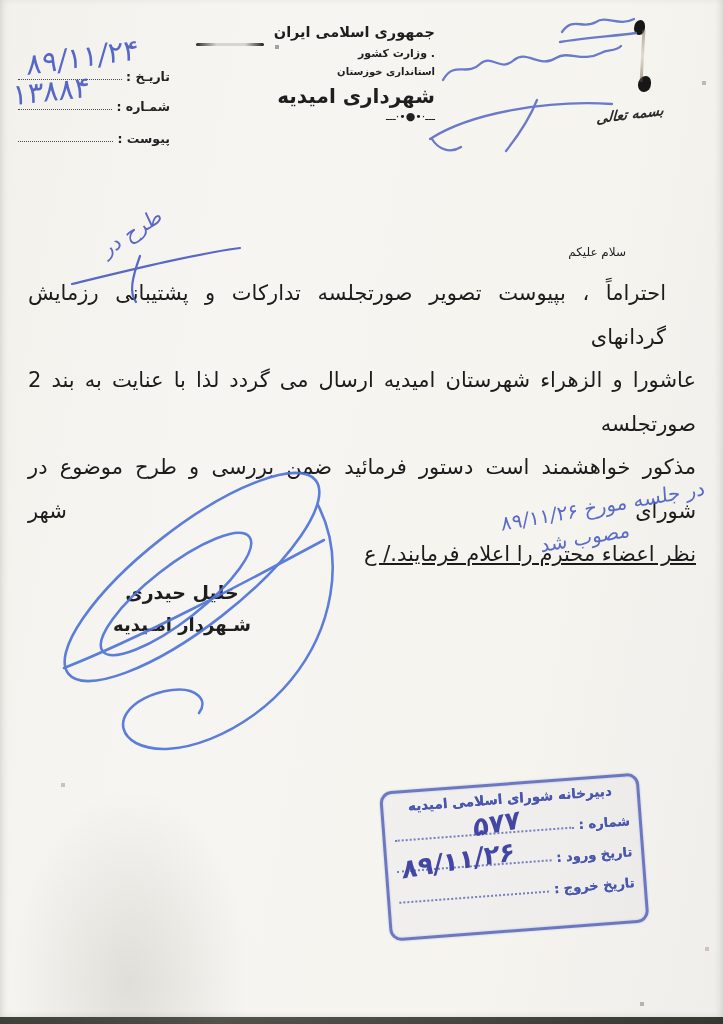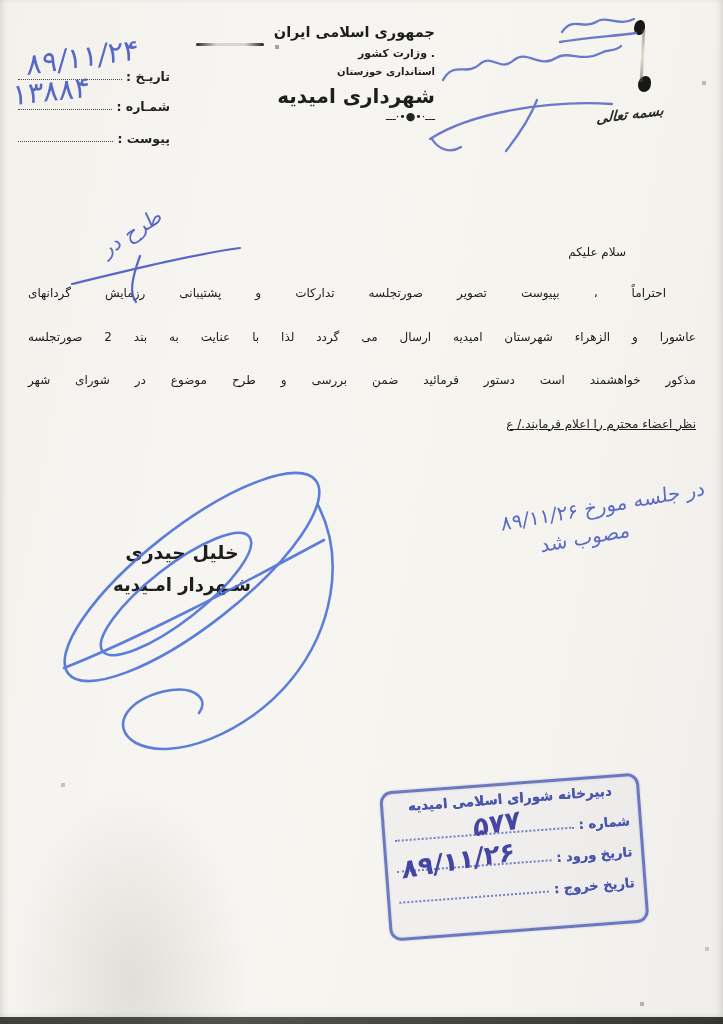--- a/index.html
+++ b/index.html
@@ -35,27 +35,27 @@
   .staple-line{position:absolute;left:641px;top:30px;width:3px;height:52px;
     background:linear-gradient(180deg,rgba(120,105,85,.55),rgba(190,175,150,.35),rgba(90,80,60,.5));
     transform:rotate(3deg);}
   .artifact-line{position:absolute;left:196px;top:43px;width:68px;height:3px;
     background:linear-gradient(90deg,#2c2c2c,rgba(120,120,120,.25) 30%,rgba(120,120,120,.25) 72%,#222);
     border-radius:2px;}
   
   .body-block{position:absolute;left:28px;top:218px;width:668px;direction:rtl;}
   .salutation{font-size:19px;font-weight:bold;padding-left:0;padding-right:70px;color:#111;}
   .greeting{font-size:12px;margin-top:27px;padding-right:70px;}
-  .para{margin-top:13px;font-size:12px;line-height:43.5px;color:#1c1c1c;}
+  .para{margin-top:13px;font-size:21px;line-height:43.5px;color:#1c1c1c;}
   .para .line{text-align:justify;text-align-last:justify;}
   .para .line.first{padding-right:30px;}
   .para .line.last{text-align:center;text-align-last:right;text-decoration:underline;}
   
   .sig-text{position:absolute;left:86px;top:541px;width:192px;text-align:center;direction:rtl;}
-  .sig-name{font-size:19px;font-weight:bold;}
+  .sig-name{font-size:19px;font-weight:bold;margin-top:40px;}
   .sig-title{font-size:18px;font-weight:bold;margin-top:11px;letter-spacing:1px;}
   
   .plan-note{position:absolute;left:98px;top:220px;font-size:21px;color:#4a58c0;
     transform:rotate(-33deg) skewX(-8deg);letter-spacing:1px;direction:rtl;opacity:.9;}
   .approval-note{position:absolute;left:408px;top:502px;width:300px;direction:rtl;text-align:right;
     color:#4a5cc2;font-size:20px;transform:rotate(-10deg) skewX(-6deg);opacity:.9;}
   .approval-note .l2{margin:4px 78px 0 0;}
   
   .stamp{position:absolute;left:379px;top:792px;width:254px;height:144px;
     border:3px solid rgba(85,99,184,.85);border-radius:12px;transform:rotate(-4.3deg);

